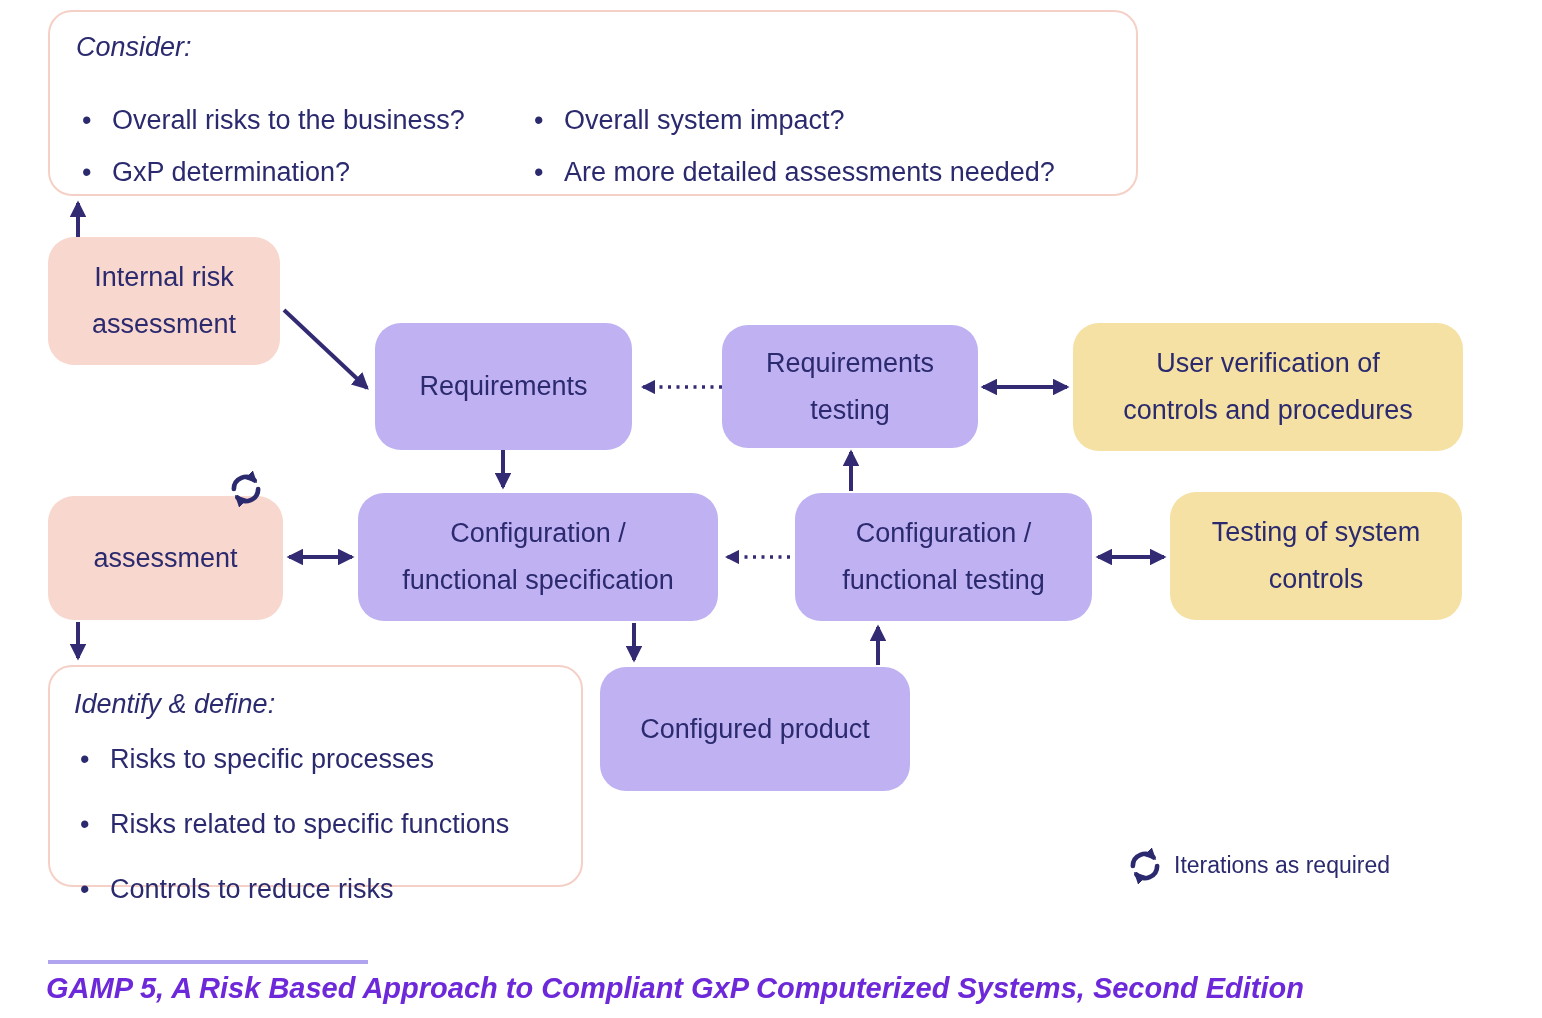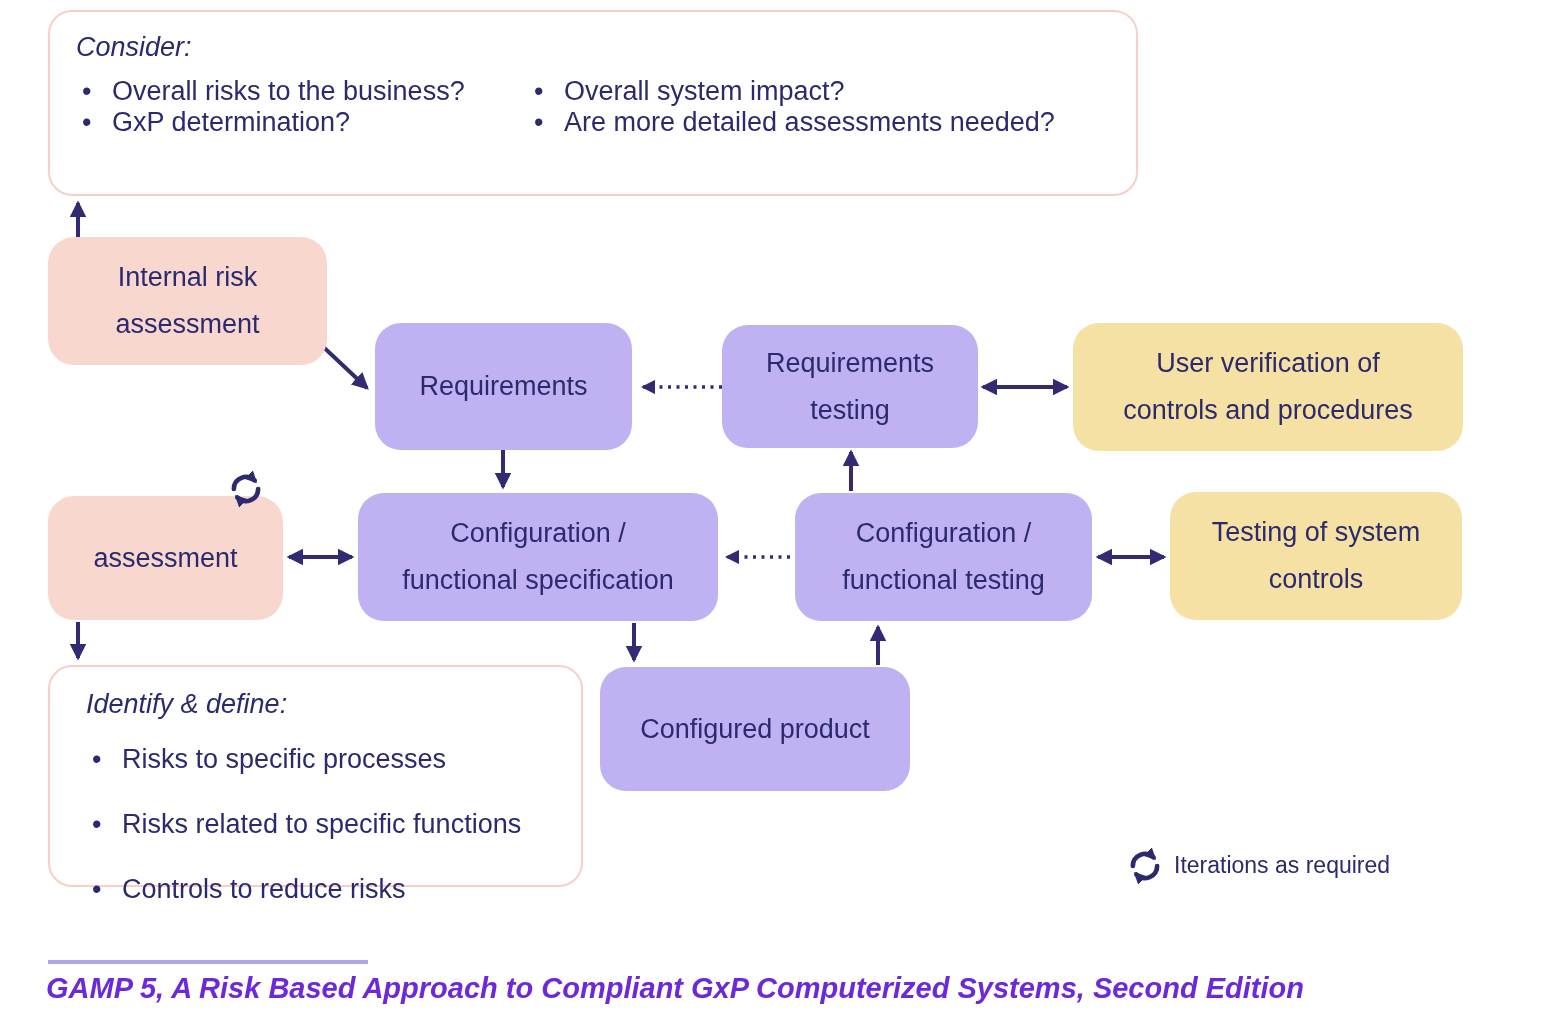--- a/index.html
+++ b/index.html
@@ -34,51 +34,52 @@
     text-align: center;
     font-size: 27px;
     font-weight: 500;
     line-height: 47px;
     color: #2b2a6e;
   }
   .fill-pink   { background: #f8d7ce; }
   .fill-purple { background: #bfb1f2; }
   .fill-yellow { background: #f5e1a4; }
 
-  .box-internal-risk   { left: 48px;   top: 237px; width: 279px; height: 128px; text-align: center; }
+  .box-internal-risk   { left: 48px;   top: 237px; width: 232px; height: 128px; text-align: center; }
   .box-requirements    { left: 375px;  top: 323px; width: 257px; height: 127px; }
   .box-req-testing     { left: 722px;  top: 325px; width: 256px; height: 123px; }
   .box-user-verif      { left: 1073px; top: 323px; width: 390px; height: 128px; }
   .box-functional-risk { left: 48px;   top: 496px; width: 235px; height: 124px; }
   .box-config-spec     { left: 358px;  top: 493px; width: 360px; height: 128px; }
   .box-config-testing  { left: 795px;  top: 493px; width: 297px; height: 128px; }
   .box-testing-ctrl    { left: 1170px; top: 492px; width: 292px; height: 128px; }
   .box-configured-prod { left: 600px;  top: 667px; width: 310px; height: 124px; }
 
   
   .note-panel {
     position: absolute;
     background: #ffffff;
     border: 2px solid #f5d0c6;
     border-radius: 24px;
     box-sizing: border-box;
   }
   .panel-consider { left: 48px; top: 10px;  width: 1090px; height: 186px; padding: 20px 12px 0 26px; }
-  .panel-identify { left: 48px; top: 665px; width: 535px;  height: 222px; padding: 22px 24px 0 36px; }
+  .panel-identify { left: 48px; top: 665px; width: 535px;  height: 222px; padding: 22px 24px 0 24px; }
 
   .panel-title {
     font-style: italic;
     font-size: 27px;
     font-weight: 500;
     color: #2b2a6e;
   }
   .consider-grid {
-    margin-top: 13px;
+    margin-top: 42px;
     display: grid;
     grid-template-columns: 452px 1fr;
+    row-gap: 21px;
   }
   .identify-list {
     margin-top: 24px;
     display: flex;
     flex-direction: column;
     row-gap: 34px;
   }
   .bullet {
     display: flex;
     align-items: baseline;

